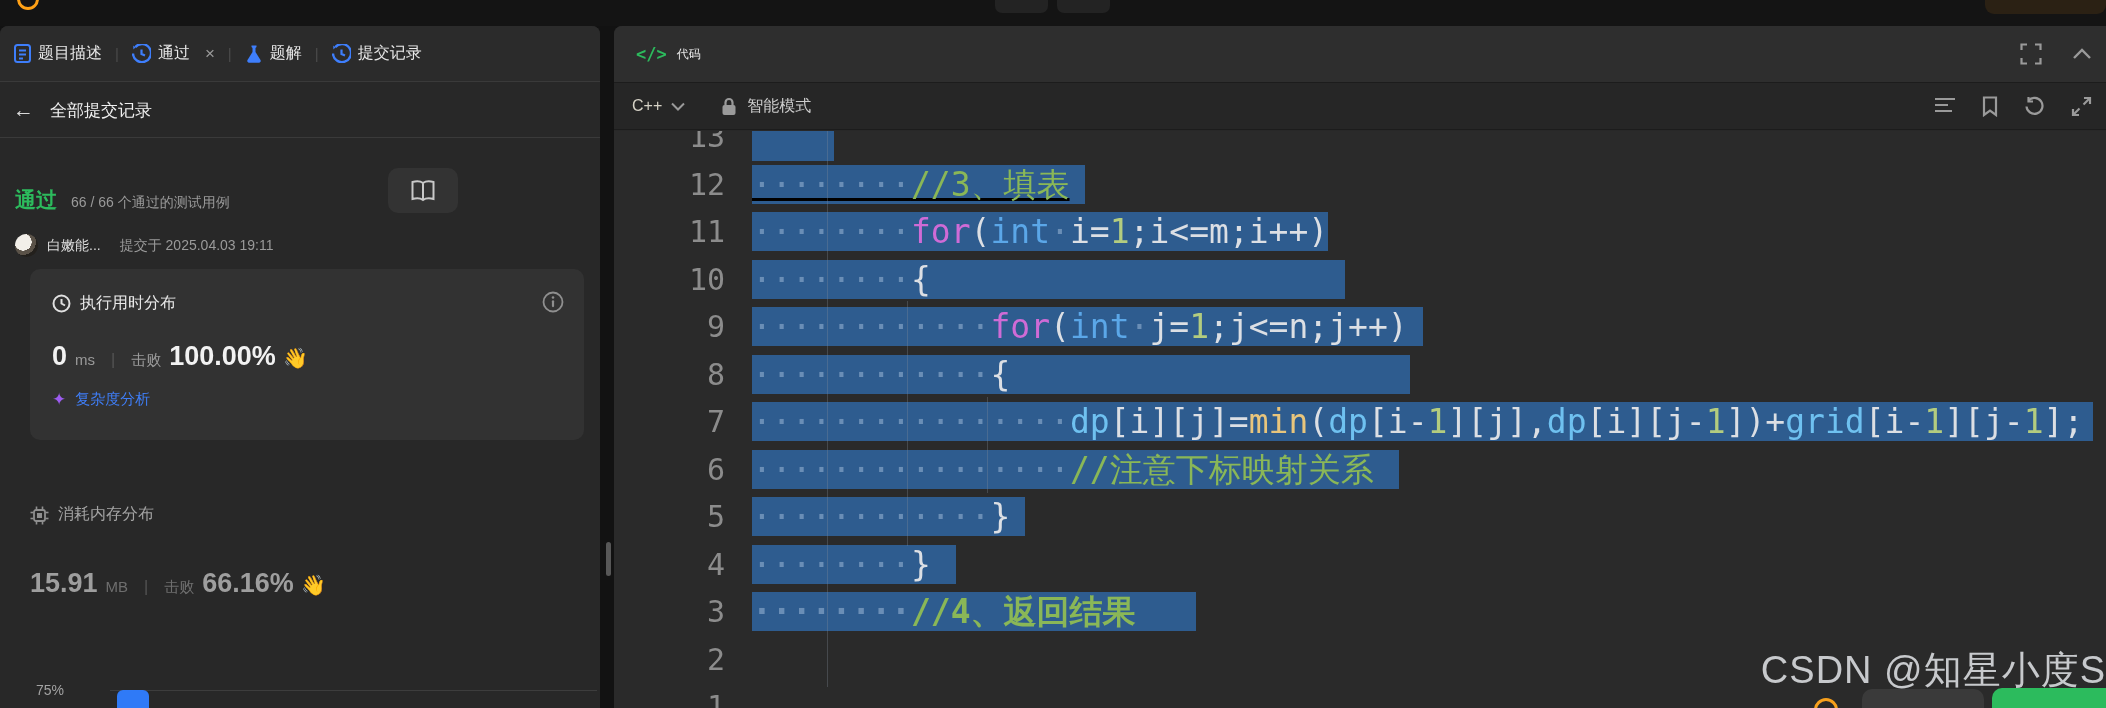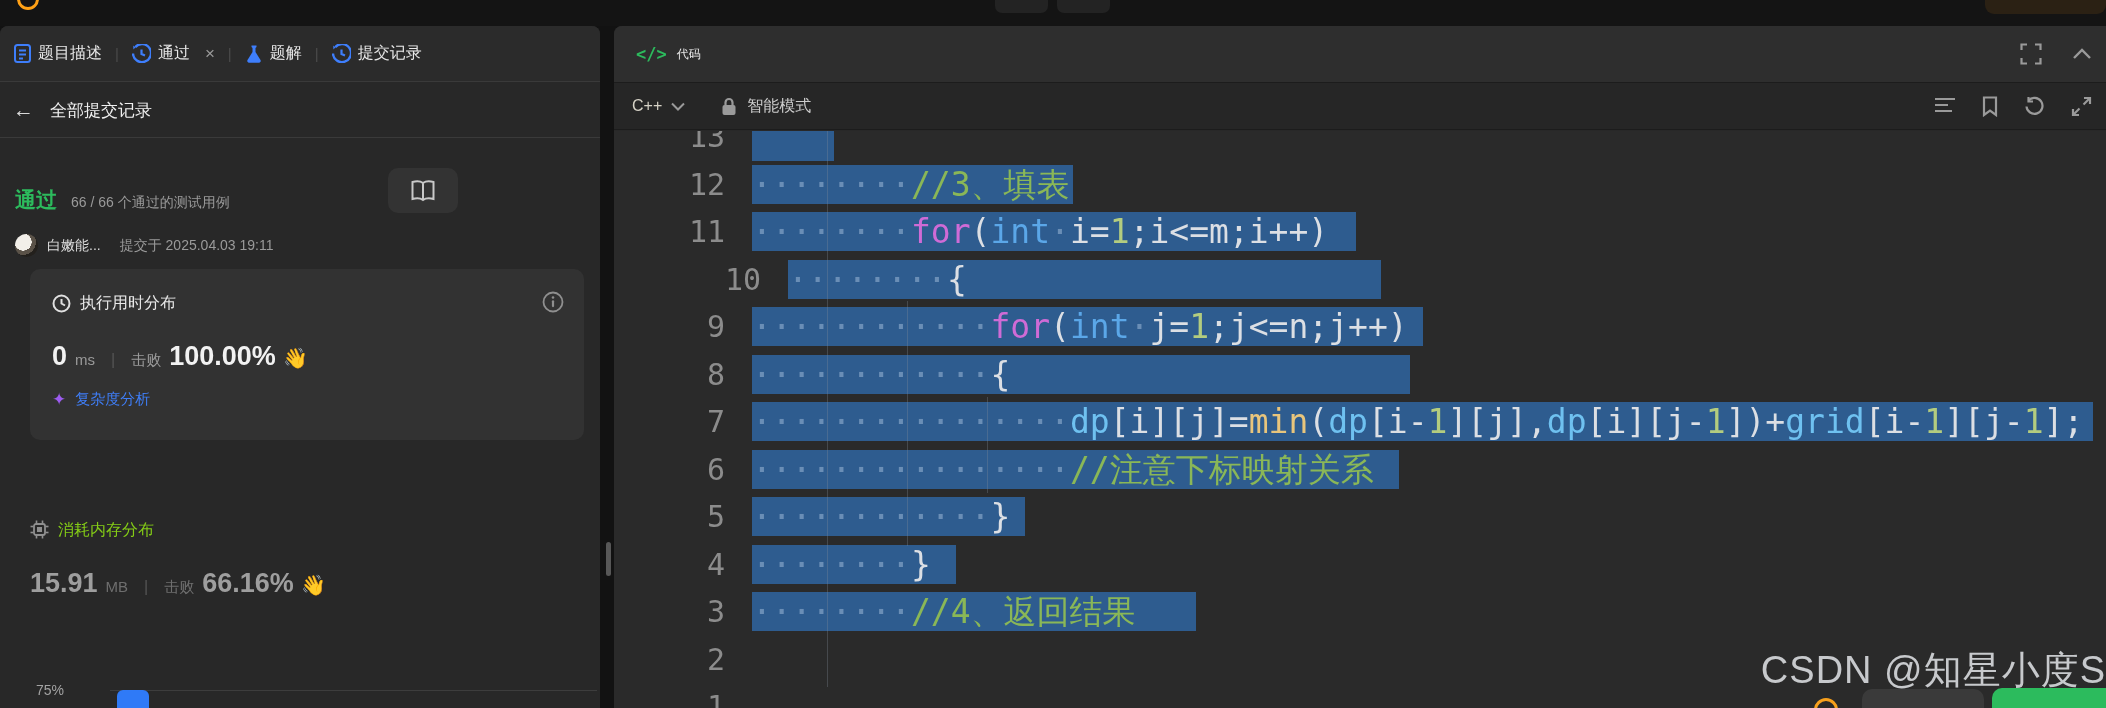--- a/index.html
+++ b/index.html
@@ -41,21 +41,21 @@
   .valrow{position:absolute;left:22px;top:72px;display:flex;align-items:baseline;gap:8px;}
   .bigval{font-size:27px;font-weight:bold;color:#f2f2f2;}
   .unit{font-size:15px;color:#9a9a9a;}
   .vsep{color:#555;font-size:16px;margin:0 8px;}
   .beatlbl{font-size:15px;color:#9a9a9a;}
   .hand{color:#2cbb5d;font-size:20px;}
   .cplx{position:absolute;left:22px;top:120px;display:flex;align-items:center;gap:9px;font-size:15px;}
   .spark{color:#9d5cf0;font-size:17px;}
   .cplx a{color:#3f7ef7;text-decoration:none;}
   
-  .memtitle{position:absolute;left:30px;top:494px;display:flex;align-items:flex-start;gap:9px;color:#84cc16;font-size:16px;}
+  .memtitle{position:absolute;left:30px;top:478px;display:flex;align-items:flex-end;gap:9px;color:#a3a3a3;font-size:16px;}
   .memrow{position:absolute;left:30px;top:542px;display:flex;align-items:baseline;gap:8px;}
   .bigval.dim{color:#9e9e9e;}
   .unit.dim,.beatlbl.dim{color:#6e6e6e;}
   .hand.dim{color:#2e7d46;}
   .tick75{position:absolute;left:36px;top:656px;color:#a3a3a3;font-size:14px;}
   .gridline{position:absolute;left:110px;top:664px;width:487px;height:1px;background:#3d3d3d;}
   .bluebar{position:absolute;left:117px;top:664px;width:32px;height:18px;background:#2f7af7;border-radius:6px 6px 0 0;}
   
   .vscroll{position:absolute;left:606px;top:542px;width:5px;height:34px;background:#575757;border-radius:3px;z-index:5;}
   
@@ -300,30 +300,30 @@
           </svg>
       </span>
     </div>
 
     <div class="editor">
       <div class="guide" style="left:213px;top:0;height:556px"></div>
       <div class="guide" style="left:293px;top:170px;height:245px"></div>
       <div class="guide" style="left:373px;top:266px;height:96px"></div>
       <div>
           <div class="crow" style="top: -17.75px;"><span class="lnum">13</span><span class="sel" style="display: inline-block; width: 82px; height: 100%;"></span></div>
-          <div class="crow" style="top: 29.75px;"><span class="lnum">12</span><span class="sel" style="padding-right: 3px;"><span class="tk-ws">········</span><span class="tk-c">//3、填表</span></span></div>
-          <div class="crow" style="top: 77.25px;"><span class="lnum">11</span><span class="sel" style="padding-right: 28px;"><span class="tk-ws">········</span><span class="tk-k">for</span><span class="tk-p">(</span><span class="tk-t">int</span><span class="tk-ws">·</span><span class="tk-p">i=</span><span class="tk-n">1</span><span class="tk-p">;i&lt;=m;i++)</span></span></div>
-          <div class="crow" style="top: 124.75px; margin-left: 36px;"><span class="lnum">10</span><span class="sel" style="padding-right: 414px;"><span class="tk-ws">········</span><span class="tk-p">{</span></span></div>
+          <div class="crow" style="top: 29.75px;"><span class="lnum">12</span><span class="sel" style="padding-right: 15px; text-decoration: underline;"><span class="tk-ws">········</span><span class="tk-c">//3、填表</span></span></div>
+          <div class="crow" style="top: 77.25px;"><span class="lnum">11</span><span class="sel" style="padding-right: 0;"><span class="tk-ws">········</span><span class="tk-k">for</span><span class="tk-p">(</span><span class="tk-t">int</span><span class="tk-ws">·</span><span class="tk-p">i=</span><span class="tk-n">1</span><span class="tk-p">;i&lt;=m;i++)</span></span></div>
+          <div class="crow" style="top: 124.75px;"><span class="lnum">10</span><span class="sel" style="padding-right: 414px;"><span class="tk-ws">········</span><span class="tk-p">{</span></span></div>
           <div class="crow" style="top: 172.25px;"><span class="lnum">9</span><span class="sel" style="padding-right: 15px;"><span class="tk-ws">············</span><span class="tk-k">for</span><span class="tk-p">(</span><span class="tk-t">int</span><span class="tk-ws">·</span><span class="tk-p">j=</span><span class="tk-n">1</span><span class="tk-p">;j&lt;=n;j++)</span></span></div>
           <div class="crow" style="top: 219.75px;"><span class="lnum">8</span><span class="sel" style="padding-right: 400px;"><span class="tk-ws">············</span><span class="tk-p">{</span></span></div>
           <div class="crow" style="top: 267.25px;"><span class="lnum">7</span><span class="sel" style="padding-right: 10px;"><span class="tk-ws">················</span><span class="tk-v">dp</span><span class="tk-p">[i][j]=</span><span class="tk-f">min</span><span class="tk-p">(</span><span class="tk-v">dp</span><span class="tk-p">[i-</span><span class="tk-n">1</span><span class="tk-p">][j],</span><span class="tk-v">dp</span><span class="tk-p">[i][j-</span><span class="tk-n">1</span><span class="tk-p">])+</span><span class="tk-v">grid</span><span class="tk-p">[i-</span><span class="tk-n">1</span><span class="tk-p">][j-</span><span class="tk-n">1</span><span class="tk-p">];</span></span></div>
           <div class="crow" style="top: 314.75px;"><span class="lnum">6</span><span class="sel" style="padding-right: 25px;"><span class="tk-ws">················</span><span class="tk-c">//注意下标映射关系</span></span></div>
           <div class="crow" style="top: 362.25px;"><span class="lnum">5</span><span class="sel" style="padding-right: 15px;"><span class="tk-ws">············</span><span class="tk-p">}</span></span></div>
           <div class="crow" style="top: 409.75px;"><span class="lnum">4</span><span class="sel" style="padding-right: 25px;"><span class="tk-ws">········</span><span class="tk-p">}</span></span></div>
-          <div class="crow" style="top: 457.25px;"><span class="lnum">3</span><span class="sel" style="padding-right: 60px;"><span class="tk-ws">········</span><span class="tk-c">//4、返回结果</span></span></div>
+          <div class="crow" style="top: 457.25px;"><span class="lnum">3</span><span class="sel" style="padding-right: 60px; font-weight: bold;"><span class="tk-ws">········</span><span class="tk-c">//4、返回结果</span></span></div>
           <div class="crow" style="top: 504.75px;"><span class="lnum">2</span></div>
           <div class="crow" style="top: 552.25px;"><span class="lnum">1</span></div>
         </div>
     </div>
   </div>
 
   <div class="watermark">CSDN @知星小度S</div>
   <div class="cutorange"></div>
   <div class="cutdark"></div>
   <div class="cutgreen"></div>

